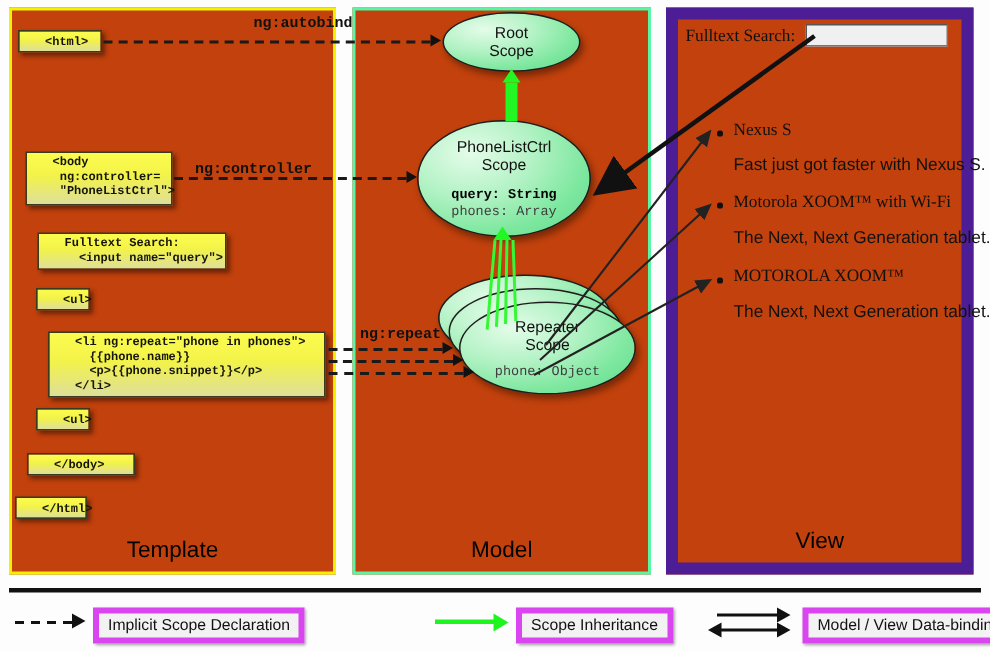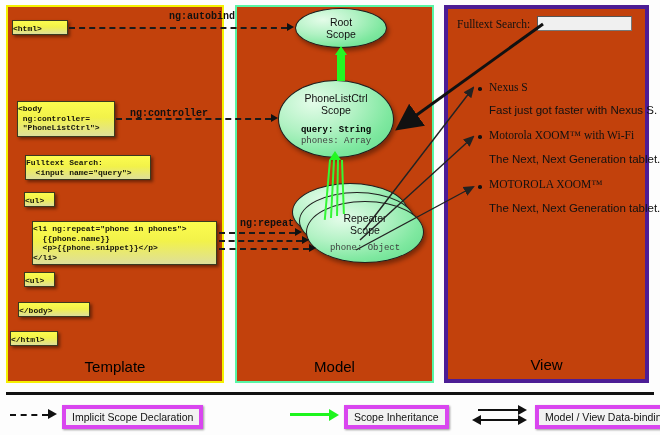--- a/index.html
+++ b/index.html
@@ -6,36 +6,36 @@
   body{
     font-family:"Liberation Sans", sans-serif;
     width:660px;height:435px;overflow:hidden;position:relative;
   }
   #stage{position:absolute;left:0;top:0;width:660px;height:435px;background:#fdfdfd;}
 
   
   .panel{position:absolute;background:#c2410c;box-sizing:border-box;}
   #panel-template{left:6px;top:5px;width:218px;height:378px;border:2px solid #f5f000;}
   #panel-model{left:235px;top:5px;width:199px;height:378px;border:2px solid #59f5a5;}
-  #panel-view{left:444px;top:5px;width:205px;height:378px;border:4px solid #4c1d95;}
+  #panel-view{left:444px;top:5px;width:205px;height:378px;border:8px solid #4c1d95;}
 
   .panel-label{
     position:absolute;bottom:6px;left:0;width:100%;text-align:center;
     font-size:15px;color:#000;font-family:"Liberation Sans",sans-serif;
   }
 
   
   .codebox{
     position:absolute;box-sizing:border-box;
     background:linear-gradient(180deg,#fcfc4e 0%,#f2f24a 45%,#dedf9a 100%);
     border:1px solid #3a3a20;
     box-shadow:2px 2px 3px rgba(0,0,0,.45);
     font-family:"Liberation Mono","DejaVu Sans Mono",monospace;
     font-size:8px;line-height:9.5px;color:#15150a;
-    padding:2px 0;white-space:pre;font-weight:bold;
+    padding:2px 17px;white-space:pre;font-weight:bold;
   }
 
   
   .dash-line{position:absolute;height:0;border-top:2px dashed #1a1a1a;}
   .dash-arrow{
     position:absolute;width:0;height:0;
     border-top:4px solid transparent;border-bottom:4px solid transparent;
     border-left:7px solid #111;
   }
   .conn-label{

